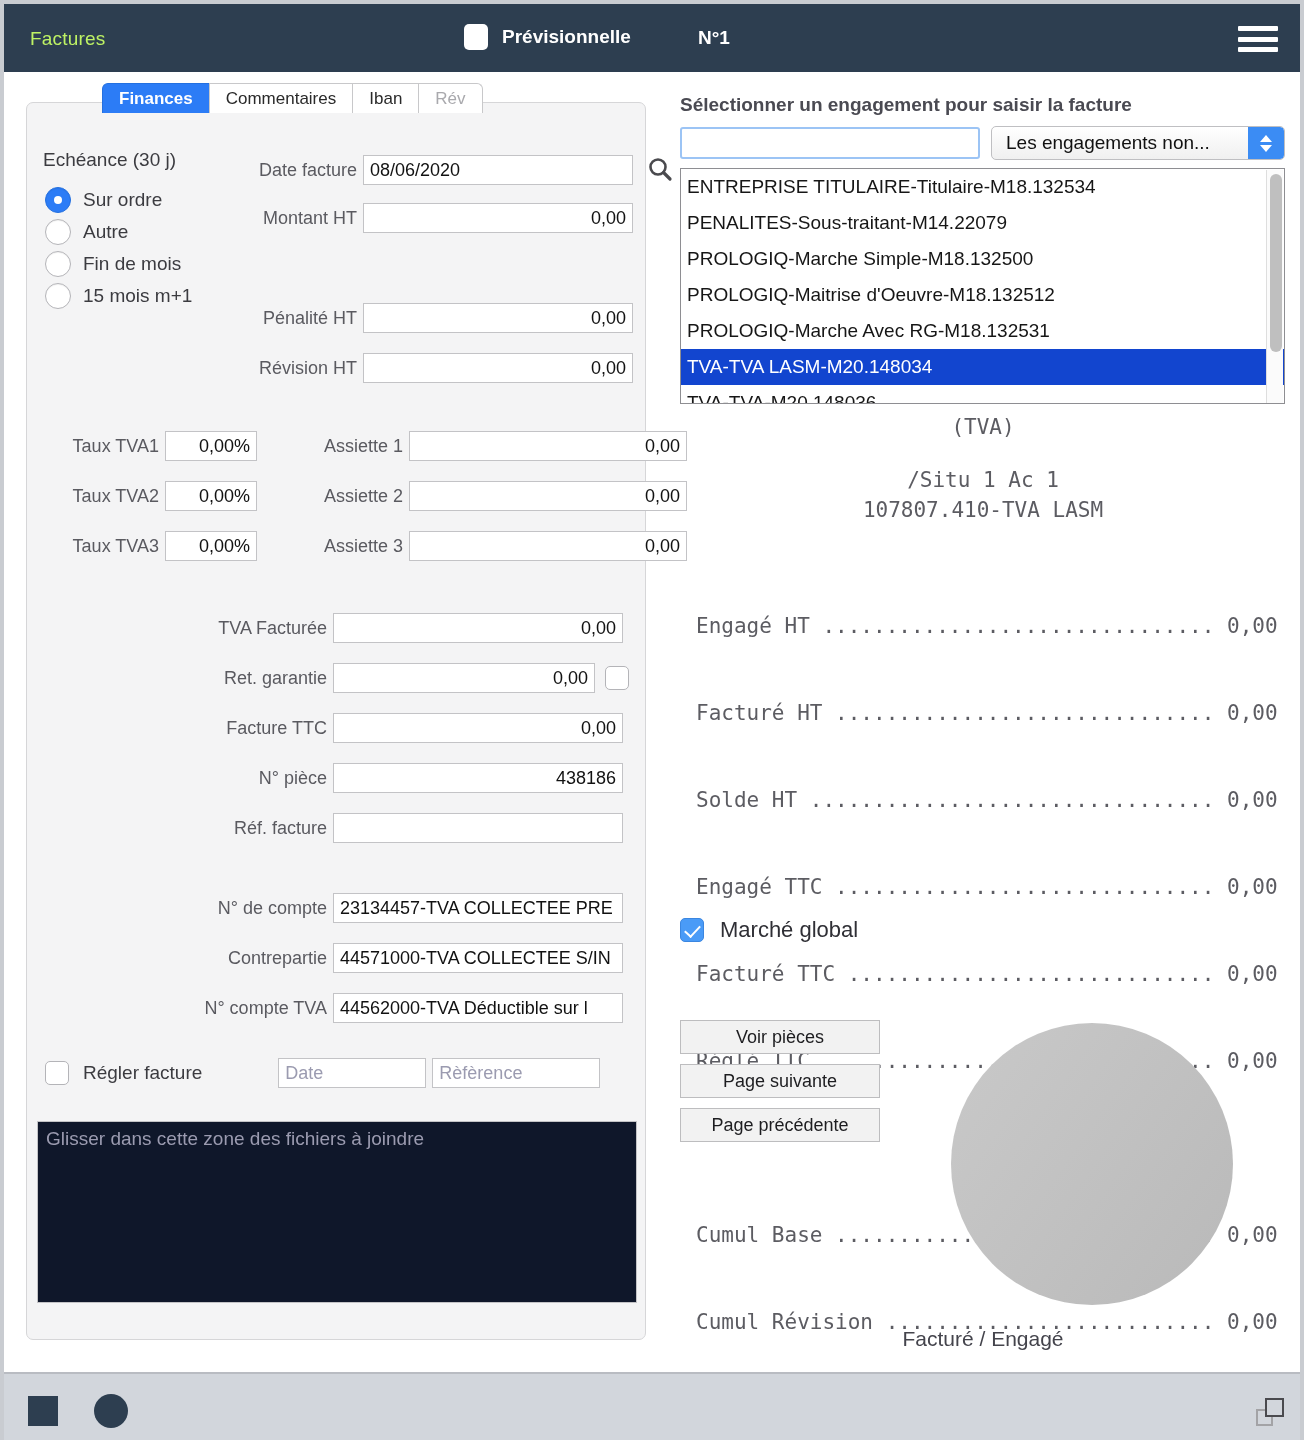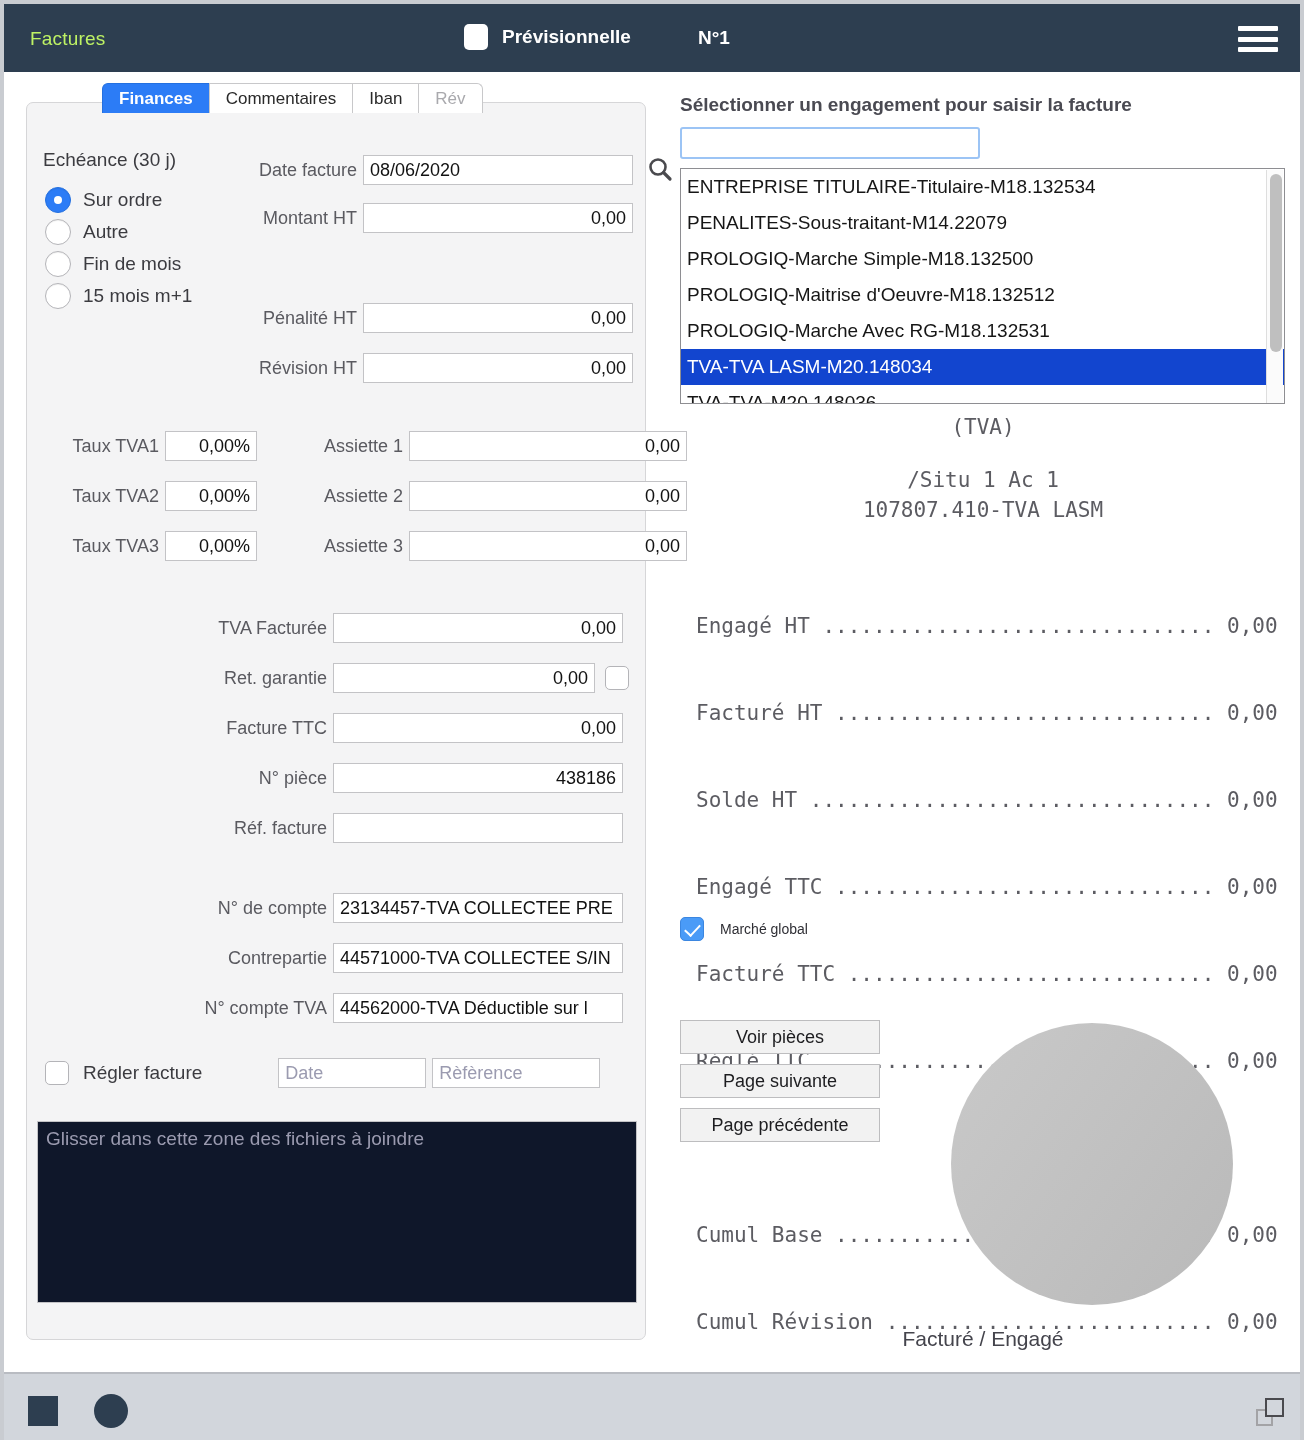--- a/index.html
+++ b/index.html
@@ -243,21 +243,21 @@
   }
   .summary {
     position: absolute; left: 28px; top: 482px;
     font-size: 21px; line-height: 29px; white-space: pre;
   }
 
   .marche {
     position: absolute; left: 12px; top: 845px;
     display: flex; align-items: center; gap: 16px;
   }
-  .marche .mlabel { font-size: 14px; color: #2f2f35; }
+  .marche .mlabel { font-size: 22px; color: #2f2f35; }
 
   .sidebtns { position: absolute; left: 12px; top: 948px; }
   .sbtn {
     width: 200px; height: 34px; margin-bottom: 10px;
     background: #f2f2f2; border: 1px solid #bdbdbf;
     display: flex; align-items: center; justify-content: center;
     font-size: 18px; color: #1d1d20;
   }
 
   .pie {
@@ -456,20 +456,27 @@
         <div class="dz-text">Glisser dans cette zone des fichiers à joindre</div>
       </div>
     </div>
 
     <div class="right-panel">
 
       <div class="sel-title">Sélectionner un engagement pour saisir la facture</div>
 
       <div class="eng-input"></div>
 
+      <div class="eng-select">
+        <span>Les engagements non...</span>
+        <span class="arrowbtn">
+          <span class="chev up"></span>
+            <span class="chev dn"></span>
+        </span>
+      </div>
 
       <div class="eng-list">
         <div class="eng-item">ENTREPRISE TITULAIRE-Titulaire-M18.132534</div>
         <div class="eng-item">PENALITES-Sous-traitant-M14.22079</div>
         <div class="eng-item">PROLOGIQ-Marche Simple-M18.132500</div>
         <div class="eng-item">PROLOGIQ-Maitrise d'Oeuvre-M18.132512</div>
         <div class="eng-item">PROLOGIQ-Marche Avec RG-M18.132531</div>
         <div class="eng-item sel">TVA-TVA LASM-M20.148034</div>
         <div class="eng-item">TVA-TVA-M20.148036</div>
         <div class="eng-scroll">

